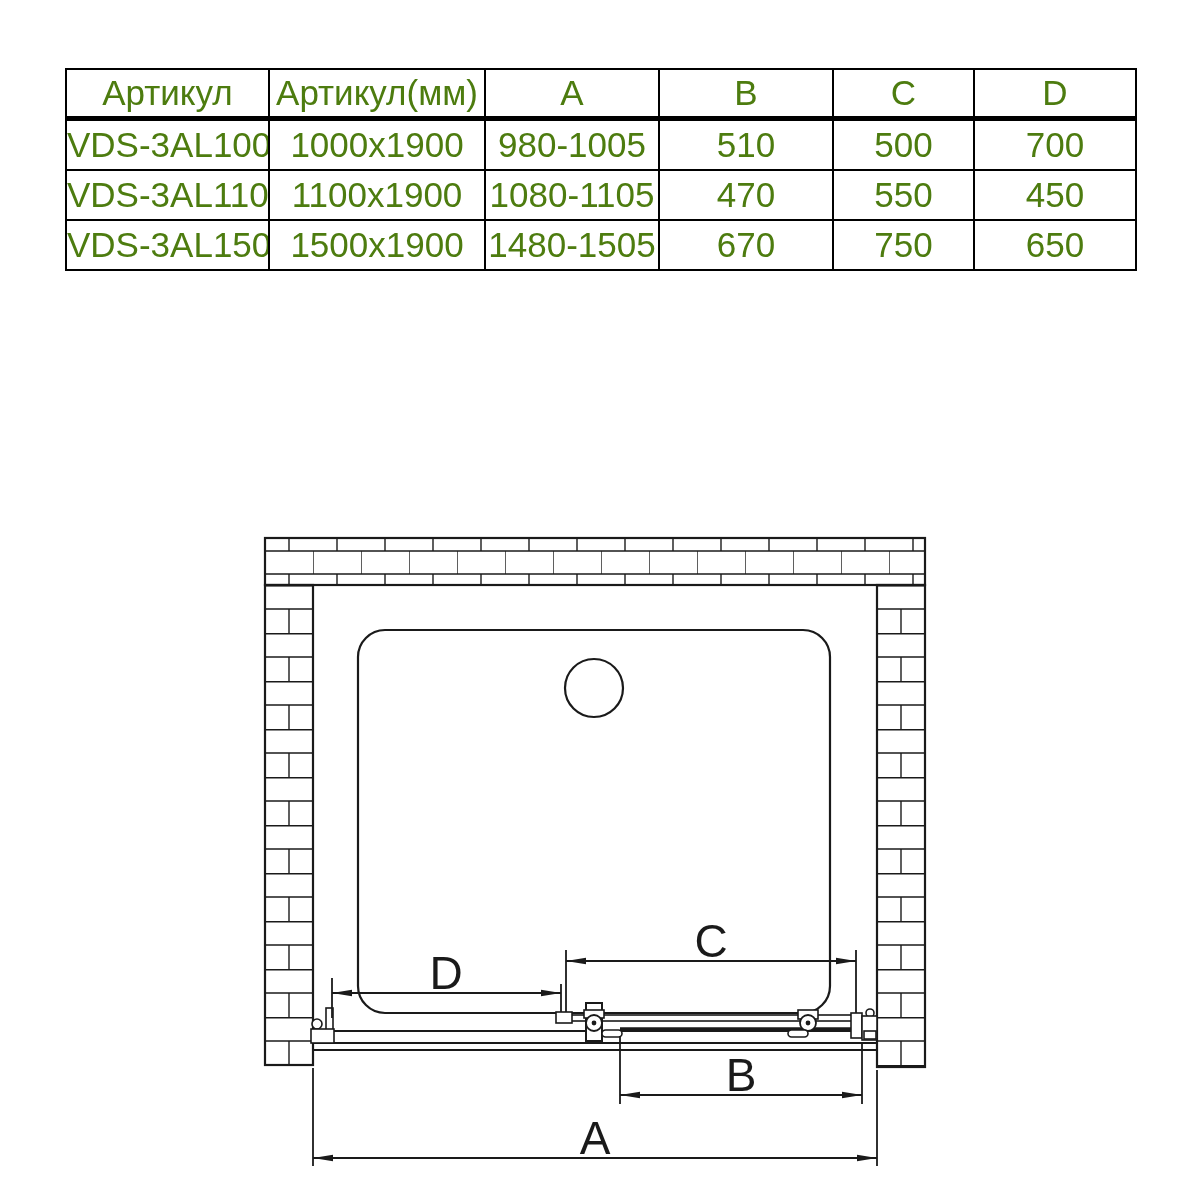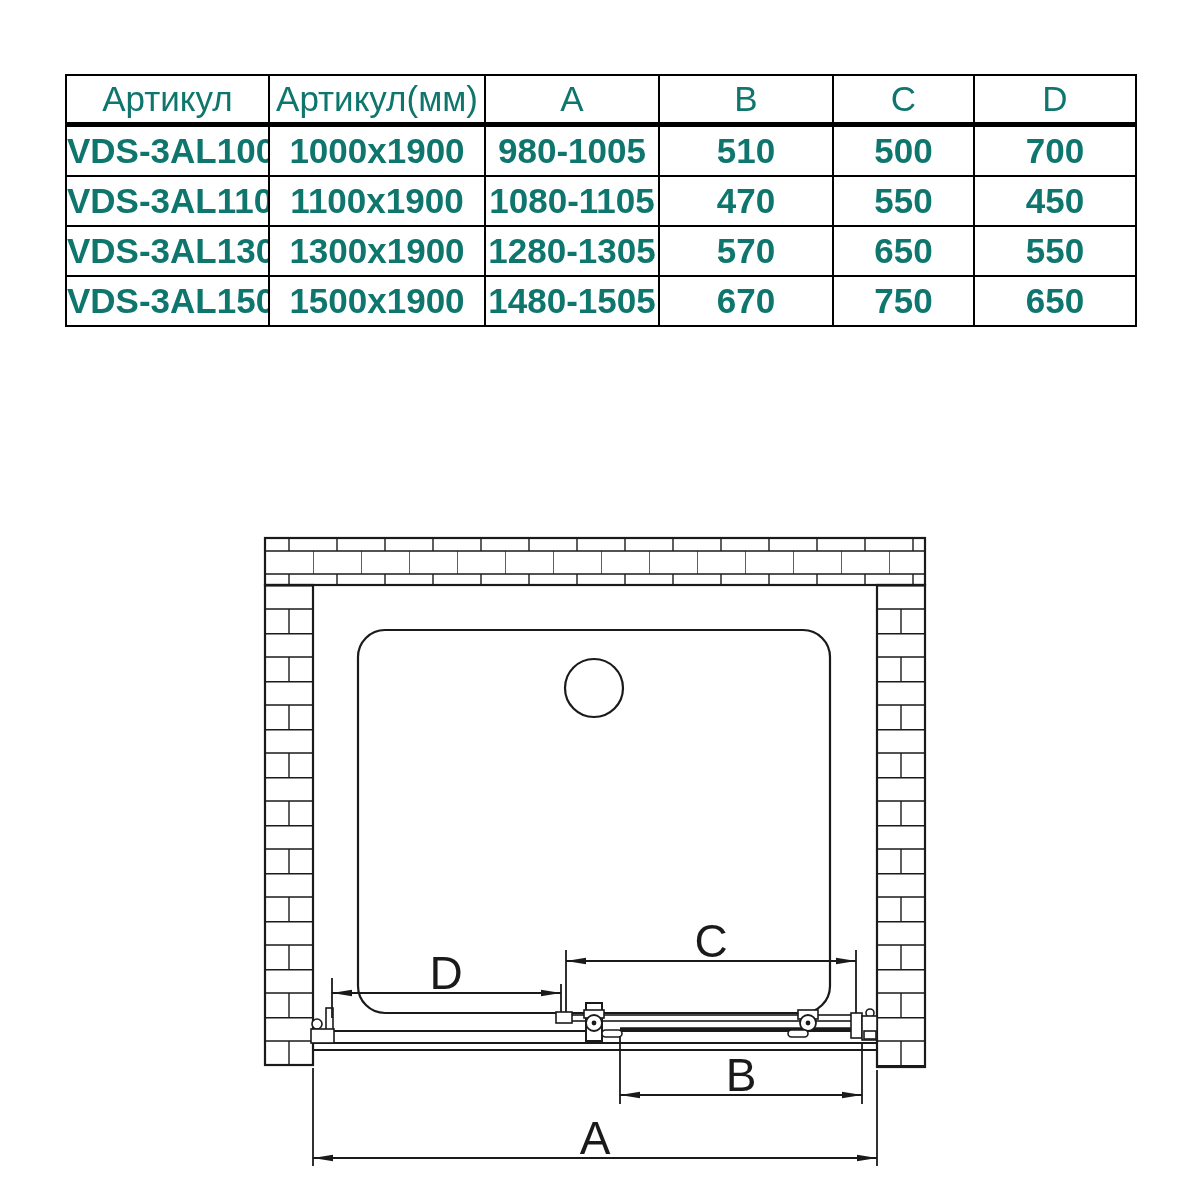--- a/index.html
+++ b/index.html
@@ -1,27 +1,27 @@
 <!DOCTYPE html>
 <html><head>
 <meta charset="utf-8">
 <style>
   html,body{margin:0;padding:0;background:#fff;}
   body{width:1200px;height:1200px;position:relative;font-family:"Liberation Sans",sans-serif;}
   .spec-table{
-    position:absolute;left:65px;top:74px;width:1070px;
+    position:absolute;left:65px;top:68px;width:1070px;
     border-collapse:collapse;table-layout:fixed;
-    font-size:35px;color:#0f766e;
+    font-size:35px;color:#4d7c0f;
   }
   .spec-table th,.spec-table td{
     border:2px solid #000;text-align:center;vertical-align:middle;
     padding:0;overflow:hidden;white-space:nowrap;
   }
   .spec-table th{height:46px;font-weight:normal;border-bottom:5px solid #000;}
-  .spec-table td{height:48px;font-weight:bold;}
+  .spec-table td{height:48px;font-weight:normal;}
   .diagram{position:absolute;left:0;top:0;}
 </style>
 </head>
 <body>
 
 <table class="spec-table">
   <colgroup>
     <col style="width:203px">
       <col style="width:216px">
       <col style="width:174px">
@@ -48,28 +48,20 @@
       <td>500</td>
       <td>700</td>
     </tr>
     <tr>
       <td>VDS-3AL110</td>
       <td>1100x1900</td>
       <td>1080-1105</td>
       <td>470</td>
       <td>550</td>
       <td>450</td>
-    </tr>
-    <tr>
-      <td>VDS-3AL130</td>
-      <td>1300x1900</td>
-      <td>1280-1305</td>
-      <td>570</td>
-      <td>650</td>
-      <td>550</td>
     </tr>
     <tr>
       <td>VDS-3AL150</td>
       <td>1500x1900</td>
       <td>1480-1505</td>
       <td>670</td>
       <td>750</td>
       <td>650</td>
     </tr>
   </tbody>

